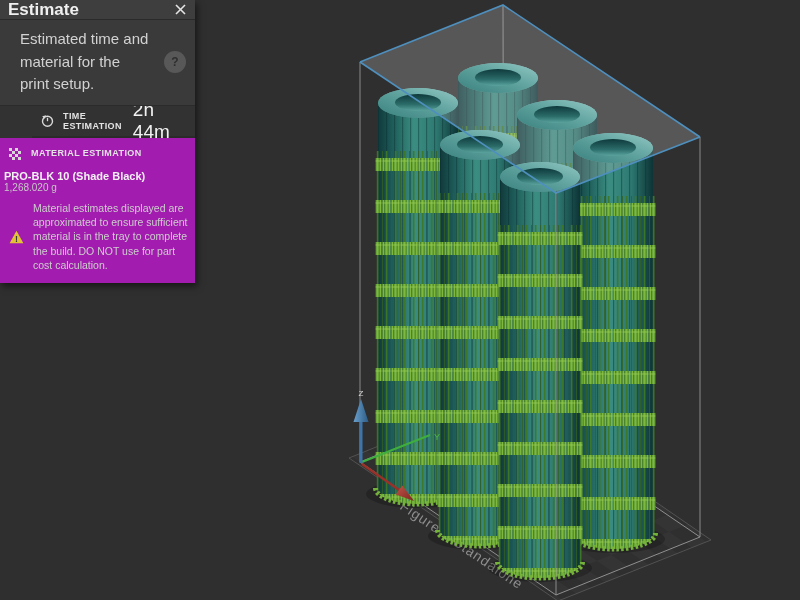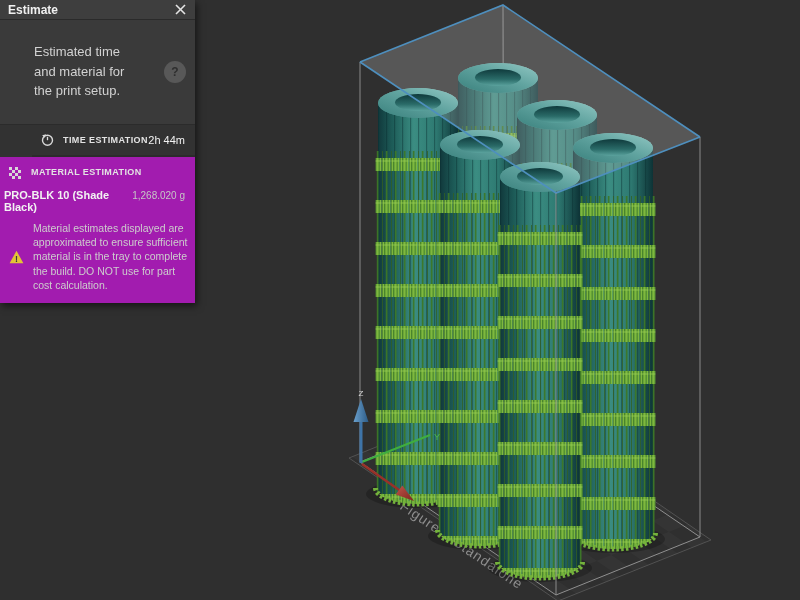--- a/index.html
+++ b/index.html
@@ -15,45 +15,45 @@
   .panel{
     position:absolute;left:0;top:0;width:195px;
     background:#323232;
     box-shadow:2px 3px 7px rgba(0,0,0,.55);
     z-index:10;color:#d6d6d6;
   }
   .panel-header{
     height:19px;background:#3e3e3e;border-bottom:1px solid #2a2a2a;
     display:flex;align-items:center;
   }
-  .panel-title{font-size:12px;font-weight:bold;color:#f0f0f0;padding-left:8px;flex:1;}
+  .panel-title{font-size:17px;font-weight:bold;color:#f0f0f0;padding-left:8px;flex:1;}
   .close-btn{
     width:18px;height:18px;margin-right:6px;display:flex;align-items:center;justify-content:center;
     cursor:pointer;
   }
   .panel-desc{
     background:#3a3a3a;position:relative;
     padding:8px 46px 9px 20px;border-bottom:1px solid #2b2b2b;
   }
-  .panel-desc p{margin:14px;font-size:13px;line-height:1.5;color:#d2d2d2;}
+  .panel-desc p{margin:0;font-size:15px;line-height:1.5;color:#d2d2d2;}
   .help-btn{
     position:absolute;right:9px;top:50%;margin-top:-11px;width:22px;height:22px;border-radius:50%;
     background:#585858;display:flex;align-items:center;justify-content:center;
     font-size:12px;font-weight:bold;color:#2e2e2e;cursor:pointer;
   }
   .time-row{
     height:30px;background:#323232;border-bottom:2px solid #2b2b2b;
     display:flex;align-items:center;padding:0 10px 0 8px;margin-left:32px;
   }
   .row-icon{width:15px;height:15px;margin-right:8px;flex:none;}
   .row-label{font-size:9px;font-weight:bold;letter-spacing:.4px;color:#e3e3e3;}
-  .time-value{margin-left:auto;font-size:11px;color:#f2f2f2;}
+  .time-value{margin-left:auto;font-size:19px;color:#f2f2f2;}
   .material-block{background:#a21caf;padding:8px 0 10px 0;}
   .mat-head{display:flex;align-items:center;padding:0 8px;margin-bottom:9px;}
-  .mat-line{display:flex;align-items:baseline;padding:0 10px 0 4px;margin-bottom:8px;}
+  .mat-line{display:flex;align-items:baseline;padding:0 10px 0 4px;margin-bottom:8px;flex-direction:column;}
   .mat-name{font-size:11px;font-weight:bold;color:#f2f2f2;flex:1;}
   .mat-amount{font-size:10px;color:#c6c6c6;white-space:nowrap;}
   .warn{display:flex;}
   .warn-icon-col{width:33px;flex:none;display:flex;justify-content:center;align-items:center;}
   .warn-text{font-size:10.5px;line-height:1.38;color:#cdcdcd;margin:0;}
   svg text{font-family:"Liberation Sans","DejaVu Sans",sans-serif;}
 </style>
 </head>
 <body>
 

